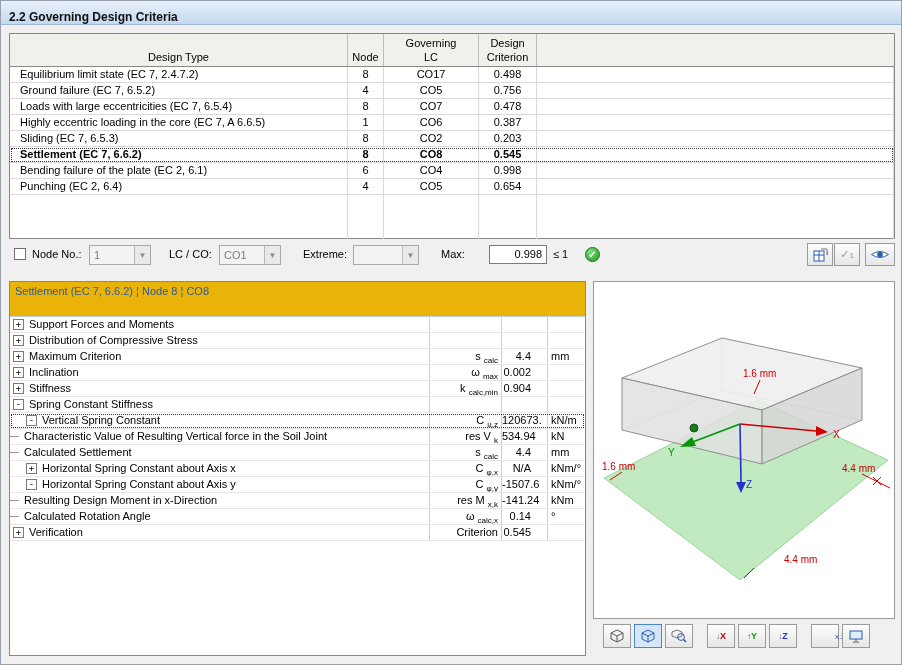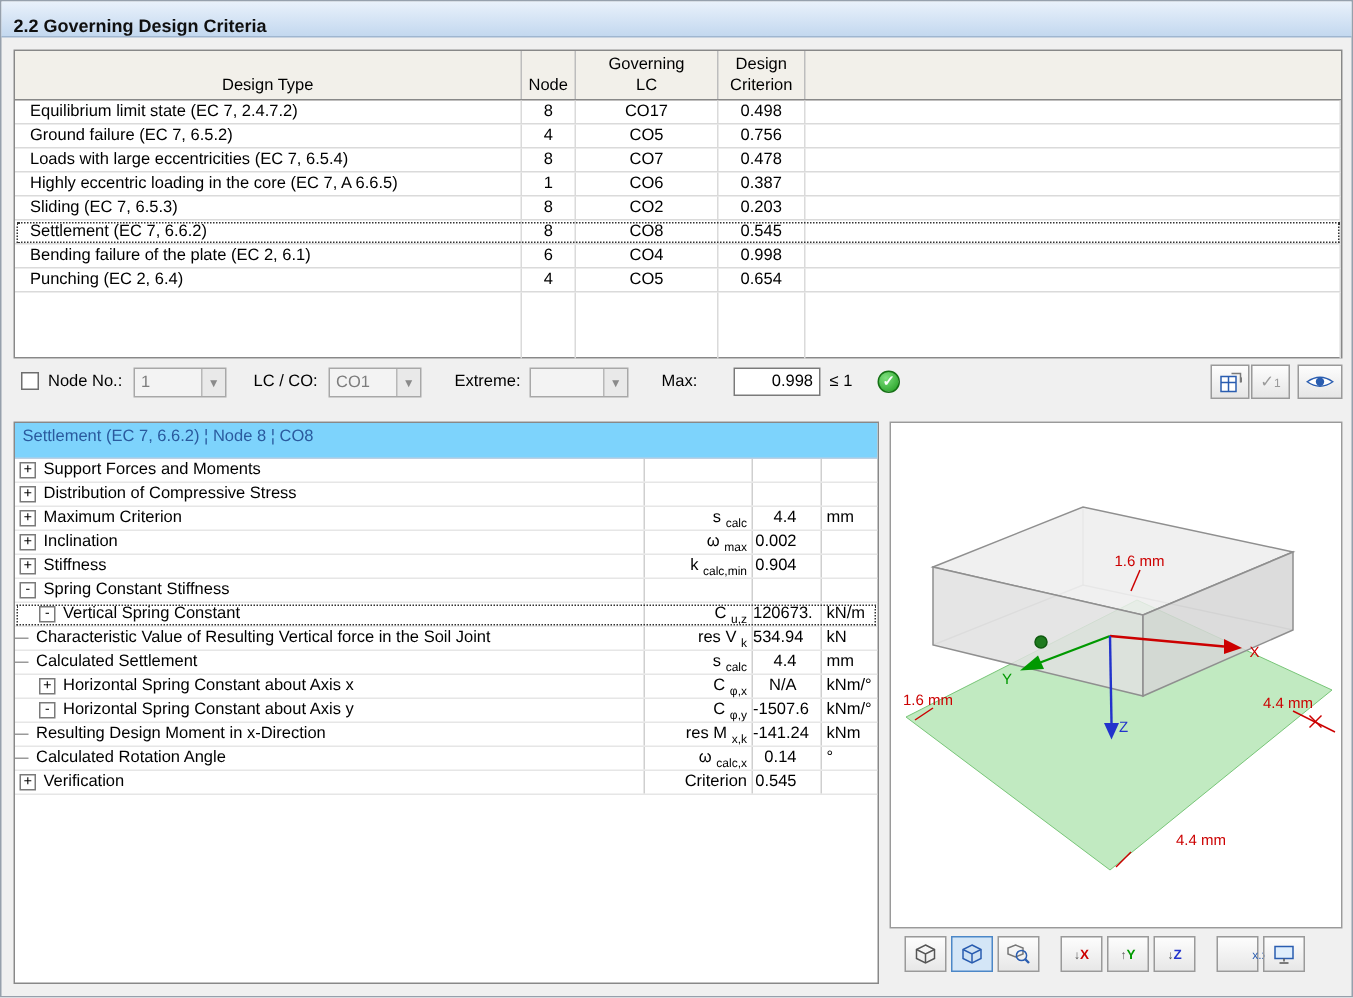--- a/index.html
+++ b/index.html
@@ -32,21 +32,21 @@
   }
   .c-dt{width:338px;}
   .c-node{width:36px;}
   .c-lc{width:95px;}
   .c-crit{width:58px;}
   .c-comment{flex:1;border-right:none;}
   .tr{display:flex;height:16px;line-height:15px;border-bottom:1px solid #dadada;box-sizing:border-box;}
   .td{border-right:1px solid #dadada;box-sizing:border-box;overflow:hidden;white-space:nowrap;}
   .td.c-dt{padding-left:10px;}
   .td.c-node,.td.c-lc,.td.c-crit{text-align:center;}
-  .tr.selected{outline:1px dotted #333;outline-offset:-2px;}
+  .tr.selected{outline:1px dotted #333;outline-offset:-2px;font-weight:bold;}
   .tr.filler{height:44px;border-bottom:none;}
 
   
   .controlbar{position:absolute;left:8px;top:240px;width:886px;height:27px;}
   .controlbar .lbl{position:absolute;top:0;height:27px;line-height:27px;}
   .checkbox{
     position:absolute;left:5px;top:7px;width:12px;height:12px;
     background:#fff;border:1px solid #6e6e6e;box-sizing:border-box;
   }
   .combo{
@@ -74,21 +74,21 @@
     background:linear-gradient(#fdfdfd,#e6e6e6);box-sizing:border-box;
     display:flex;align-items:center;justify-content:center;
   }
 
   
   .details{
     position:absolute;left:8px;top:280px;width:577px;height:375px;
     background:#fff;border:1px solid #888;box-sizing:border-box;overflow:hidden;
   }
   .dheader{
-    height:24px;line-height:18px;background:#7dd3fc;color:#2a5a9e;
+    height:35px;line-height:18px;background:#eab308;color:#2a5a9e;
     padding-left:5px;border-bottom:1px solid #bccfe2;box-sizing:border-box;
   }
   .trow{display:flex;height:16px;line-height:15px;border-bottom:1px solid #e6e6e6;box-sizing:border-box;}
   .tc{box-sizing:border-box;border-right:1px solid #cfcfcf;overflow:hidden;white-space:nowrap;}
   .tc.lab{width:420px;display:flex;align-items:center;}
   .tc.sym{width:72px;text-align:right;padding-right:3px;}
   .tc.val{width:46px;text-align:right;padding-right:16px;}
   .tc.unit{flex:1;padding-left:3px;border-right:none;}
   .ind0{padding-left:3px;}
   .ind1{padding-left:16px;}

